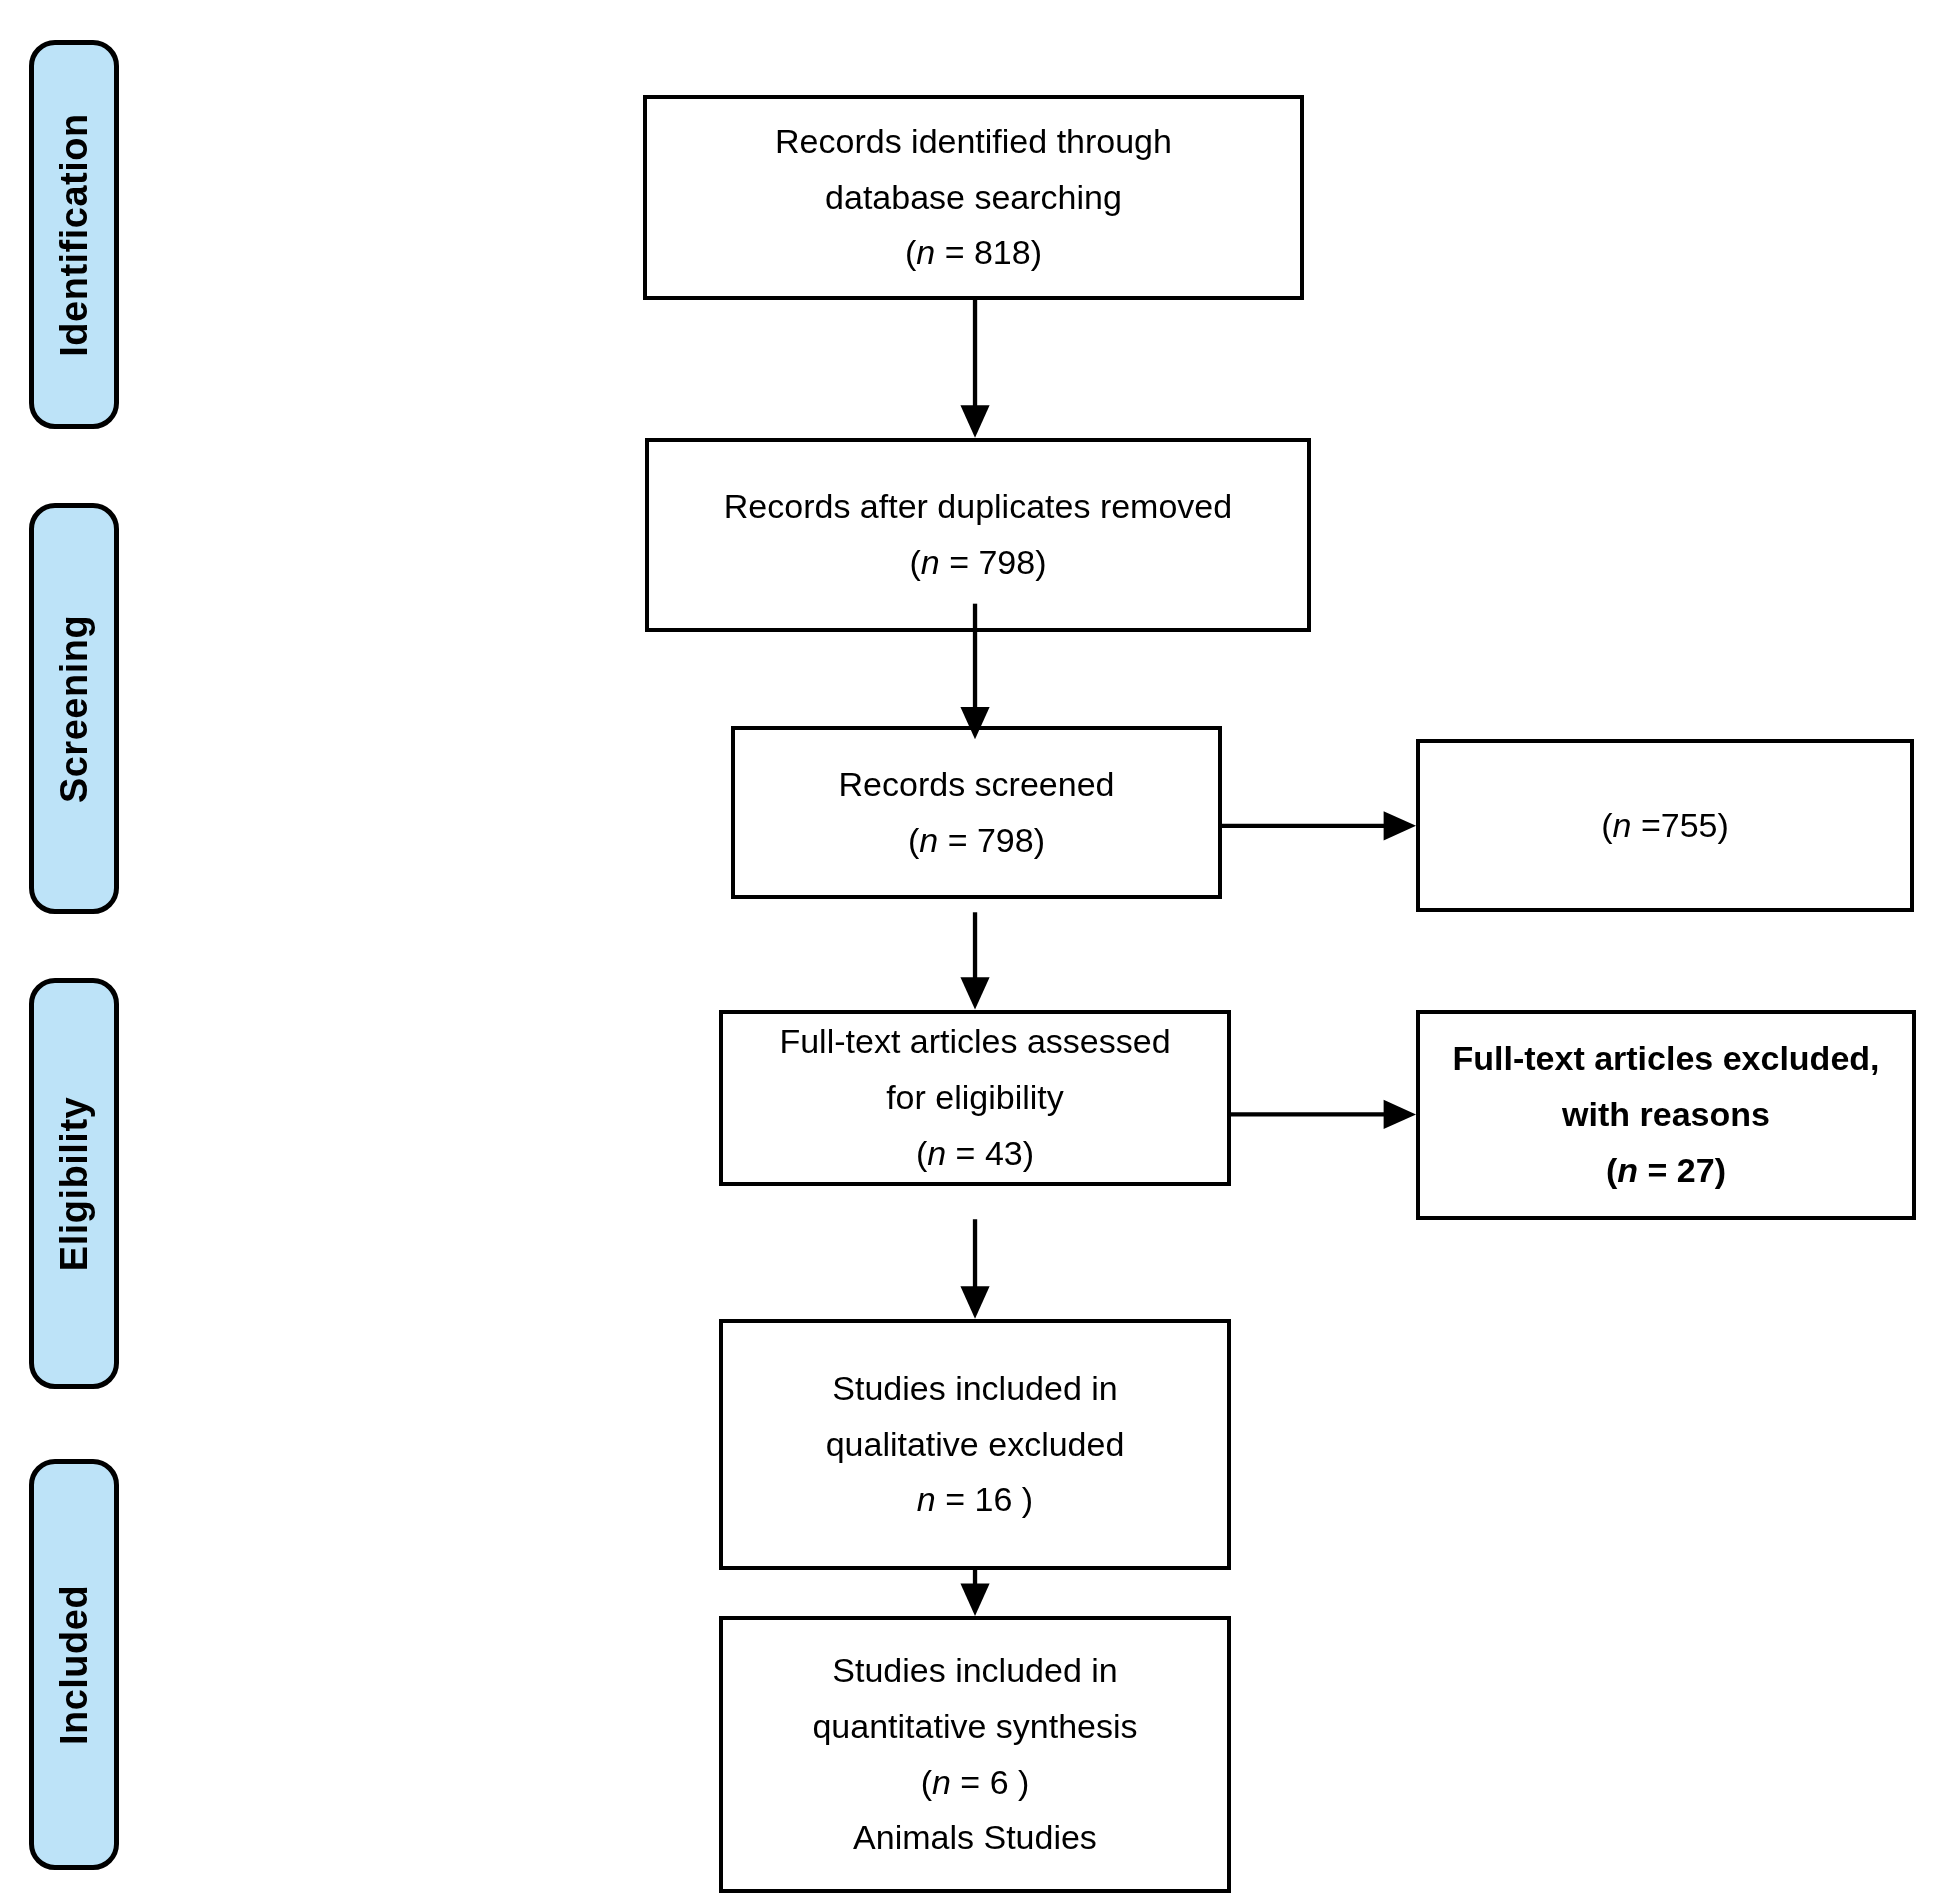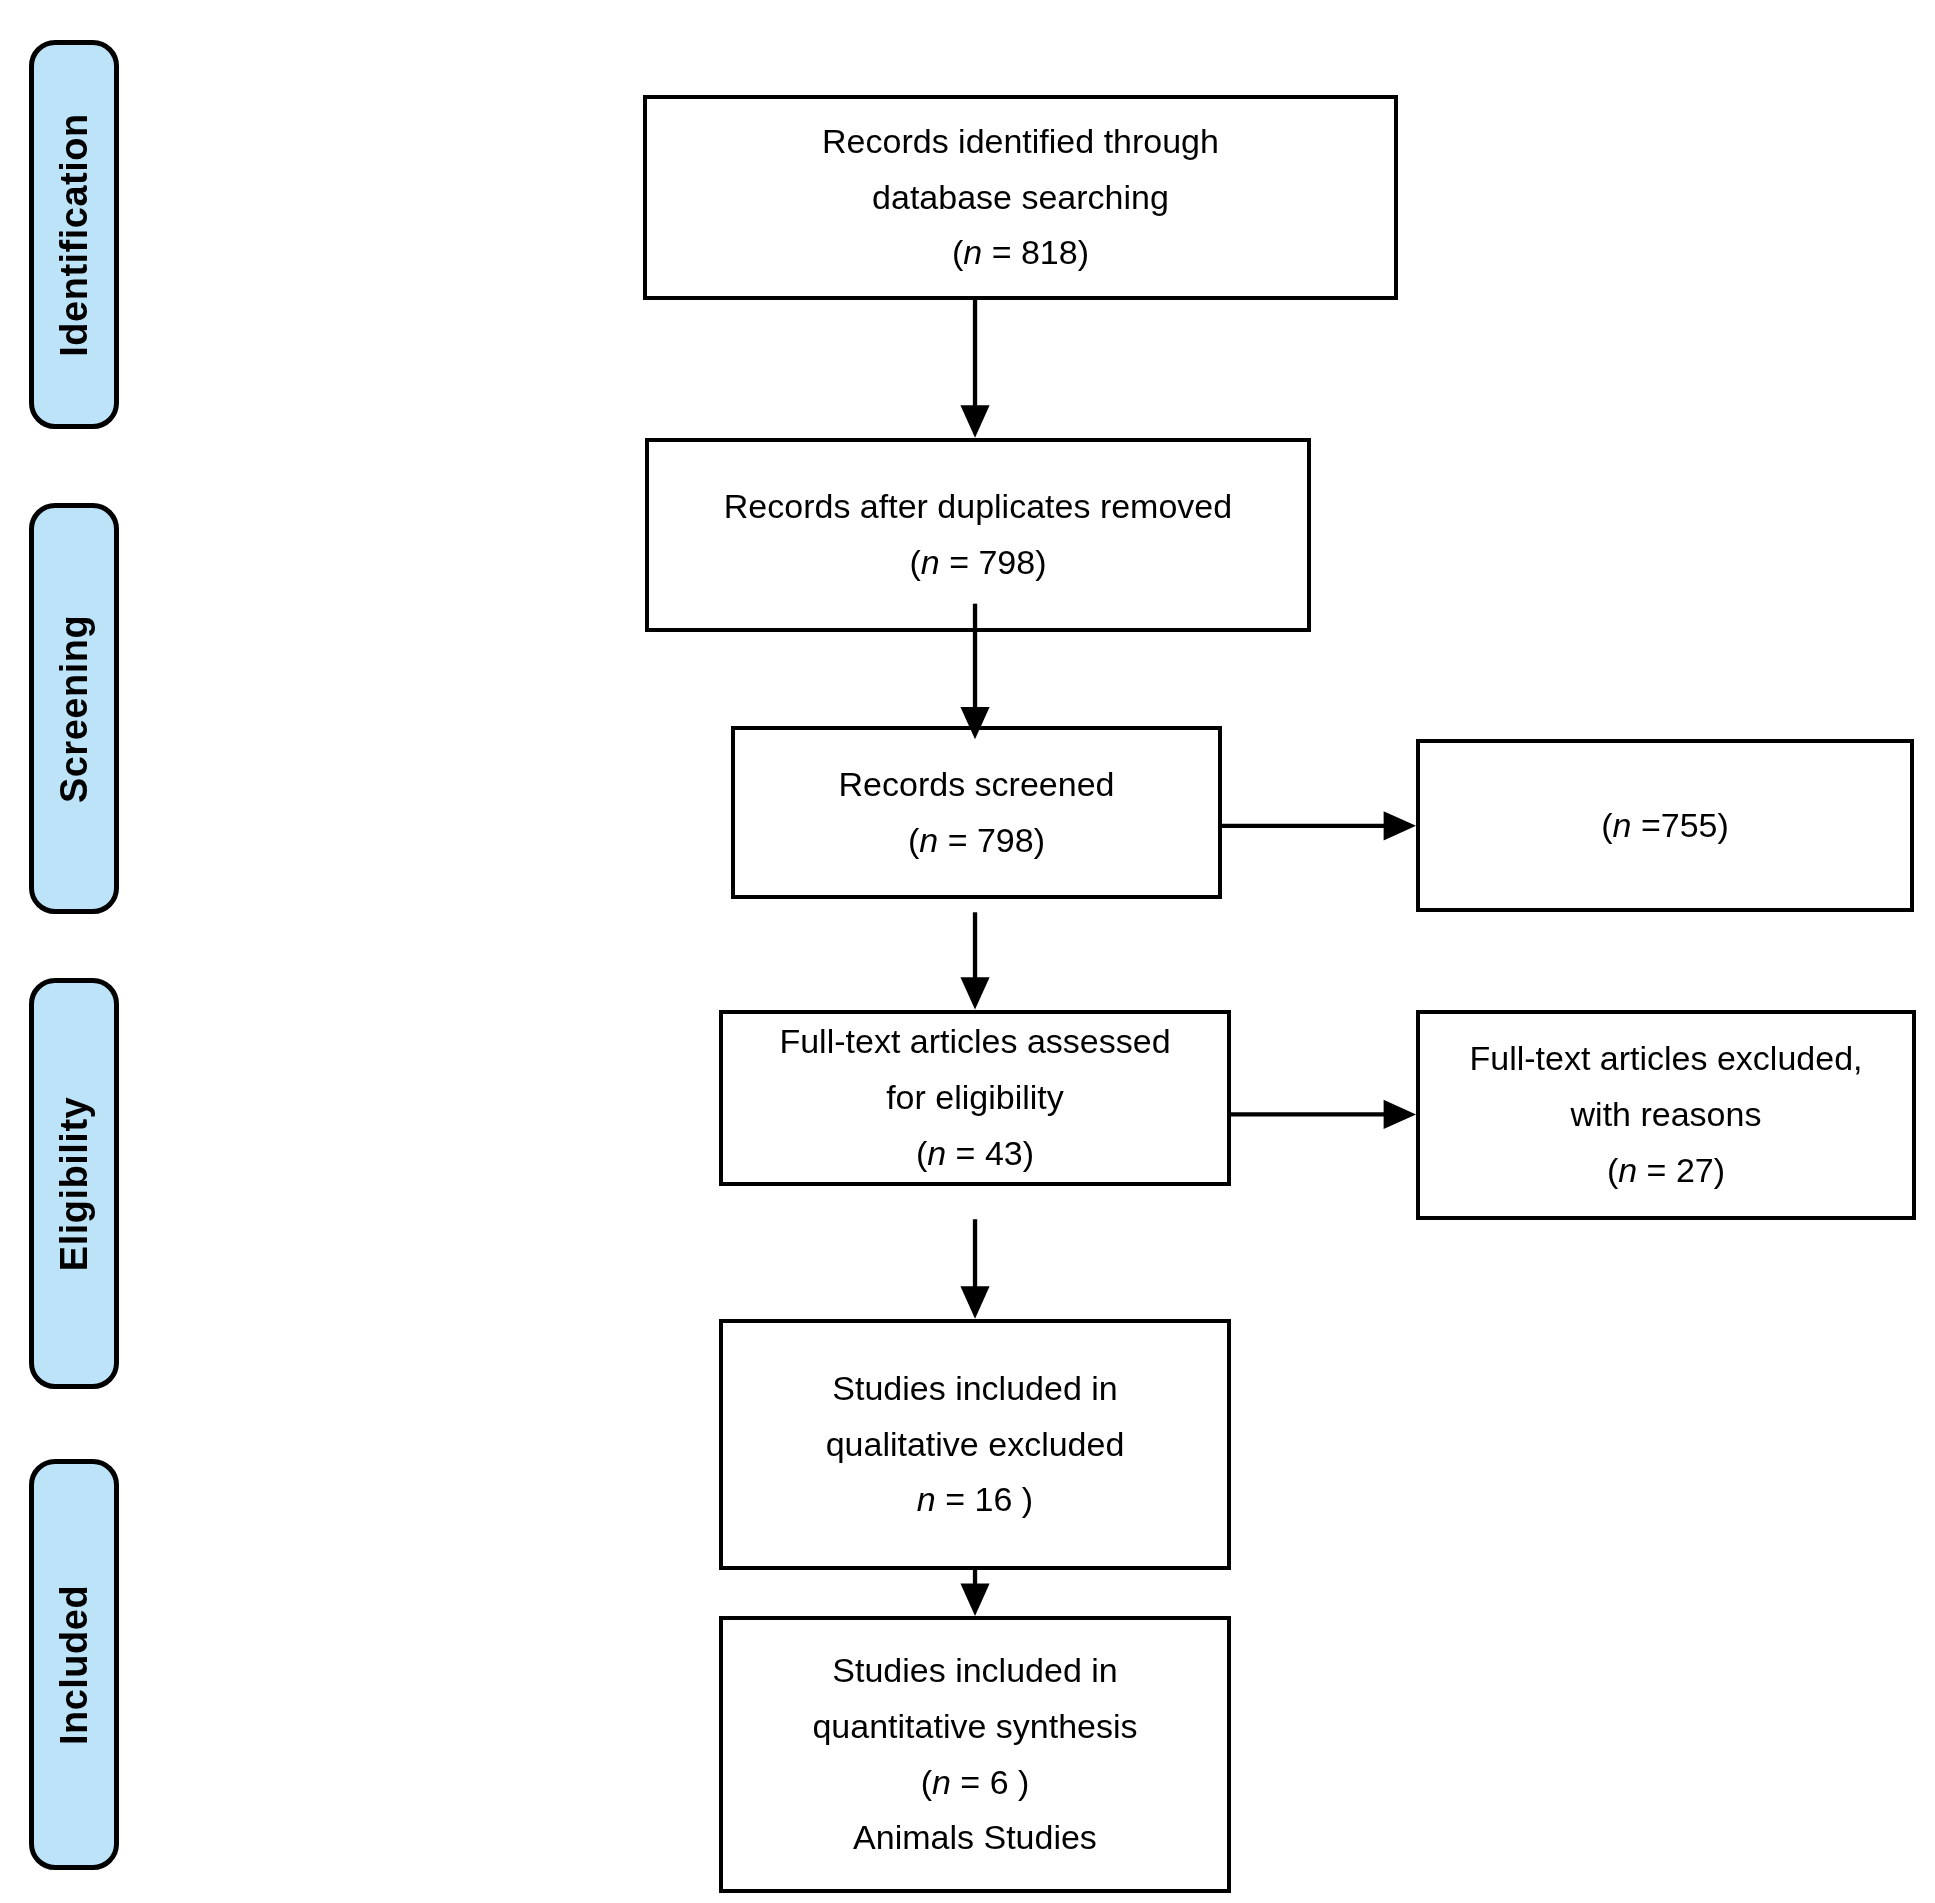--- a/index.html
+++ b/index.html
@@ -72,21 +72,21 @@
   <div class="stage" style="top:503px;height:411px;">
     <span class="stage-label">Screening</span>
   </div>
   <div class="stage" style="top:978px;height:411px;">
     <span class="stage-label">Eligibility</span>
   </div>
   <div class="stage" style="top:1459px;height:411px;">
     <span class="stage-label">Included</span>
   </div>
 
-  <div class="box" style="left:643px;top:95px;width:755px;height:205px;">
+  <div class="box" style="left:643px;top:95px;width:661px;height:205px;">
     <div>
       <span class="line">Records identified through</span>
       <span class="line">database searching</span>
       <span class="line"><span>(</span><span class="nvar">n</span><span> = 818)</span></span>
     </div>
   </div>
 
   <div class="box" style="left:645px;top:438px;width:666px;height:194px;">
     <div>
       <span class="line">Records after duplicates removed</span>
@@ -108,21 +108,21 @@
   </div>
 
   <div class="box" style="left:719px;top:1010px;width:512px;height:176px;">
     <div>
       <span class="line">Full-text articles assessed</span>
       <span class="line">for eligibility</span>
       <span class="line"><span>(</span><span class="nvar">n</span><span> = 43)</span></span>
     </div>
   </div>
 
-  <div class="box" style="left:1416px;top:1010px;width:500px;height:210px;">
+  <div class="box" style="left:1416px;top:1010px;width:500px;height:210px;font-weight:bold;">
     <div>
       <span class="line">Full-text articles excluded,</span>
       <span class="line">with reasons</span>
       <span class="line"><span>(</span><span class="nvar">n</span><span> = 27)</span></span>
     </div>
   </div>
 
   <div class="box" style="left:719px;top:1319px;width:512px;height:251px;">
     <div>
       <span class="line">Studies included in</span>

